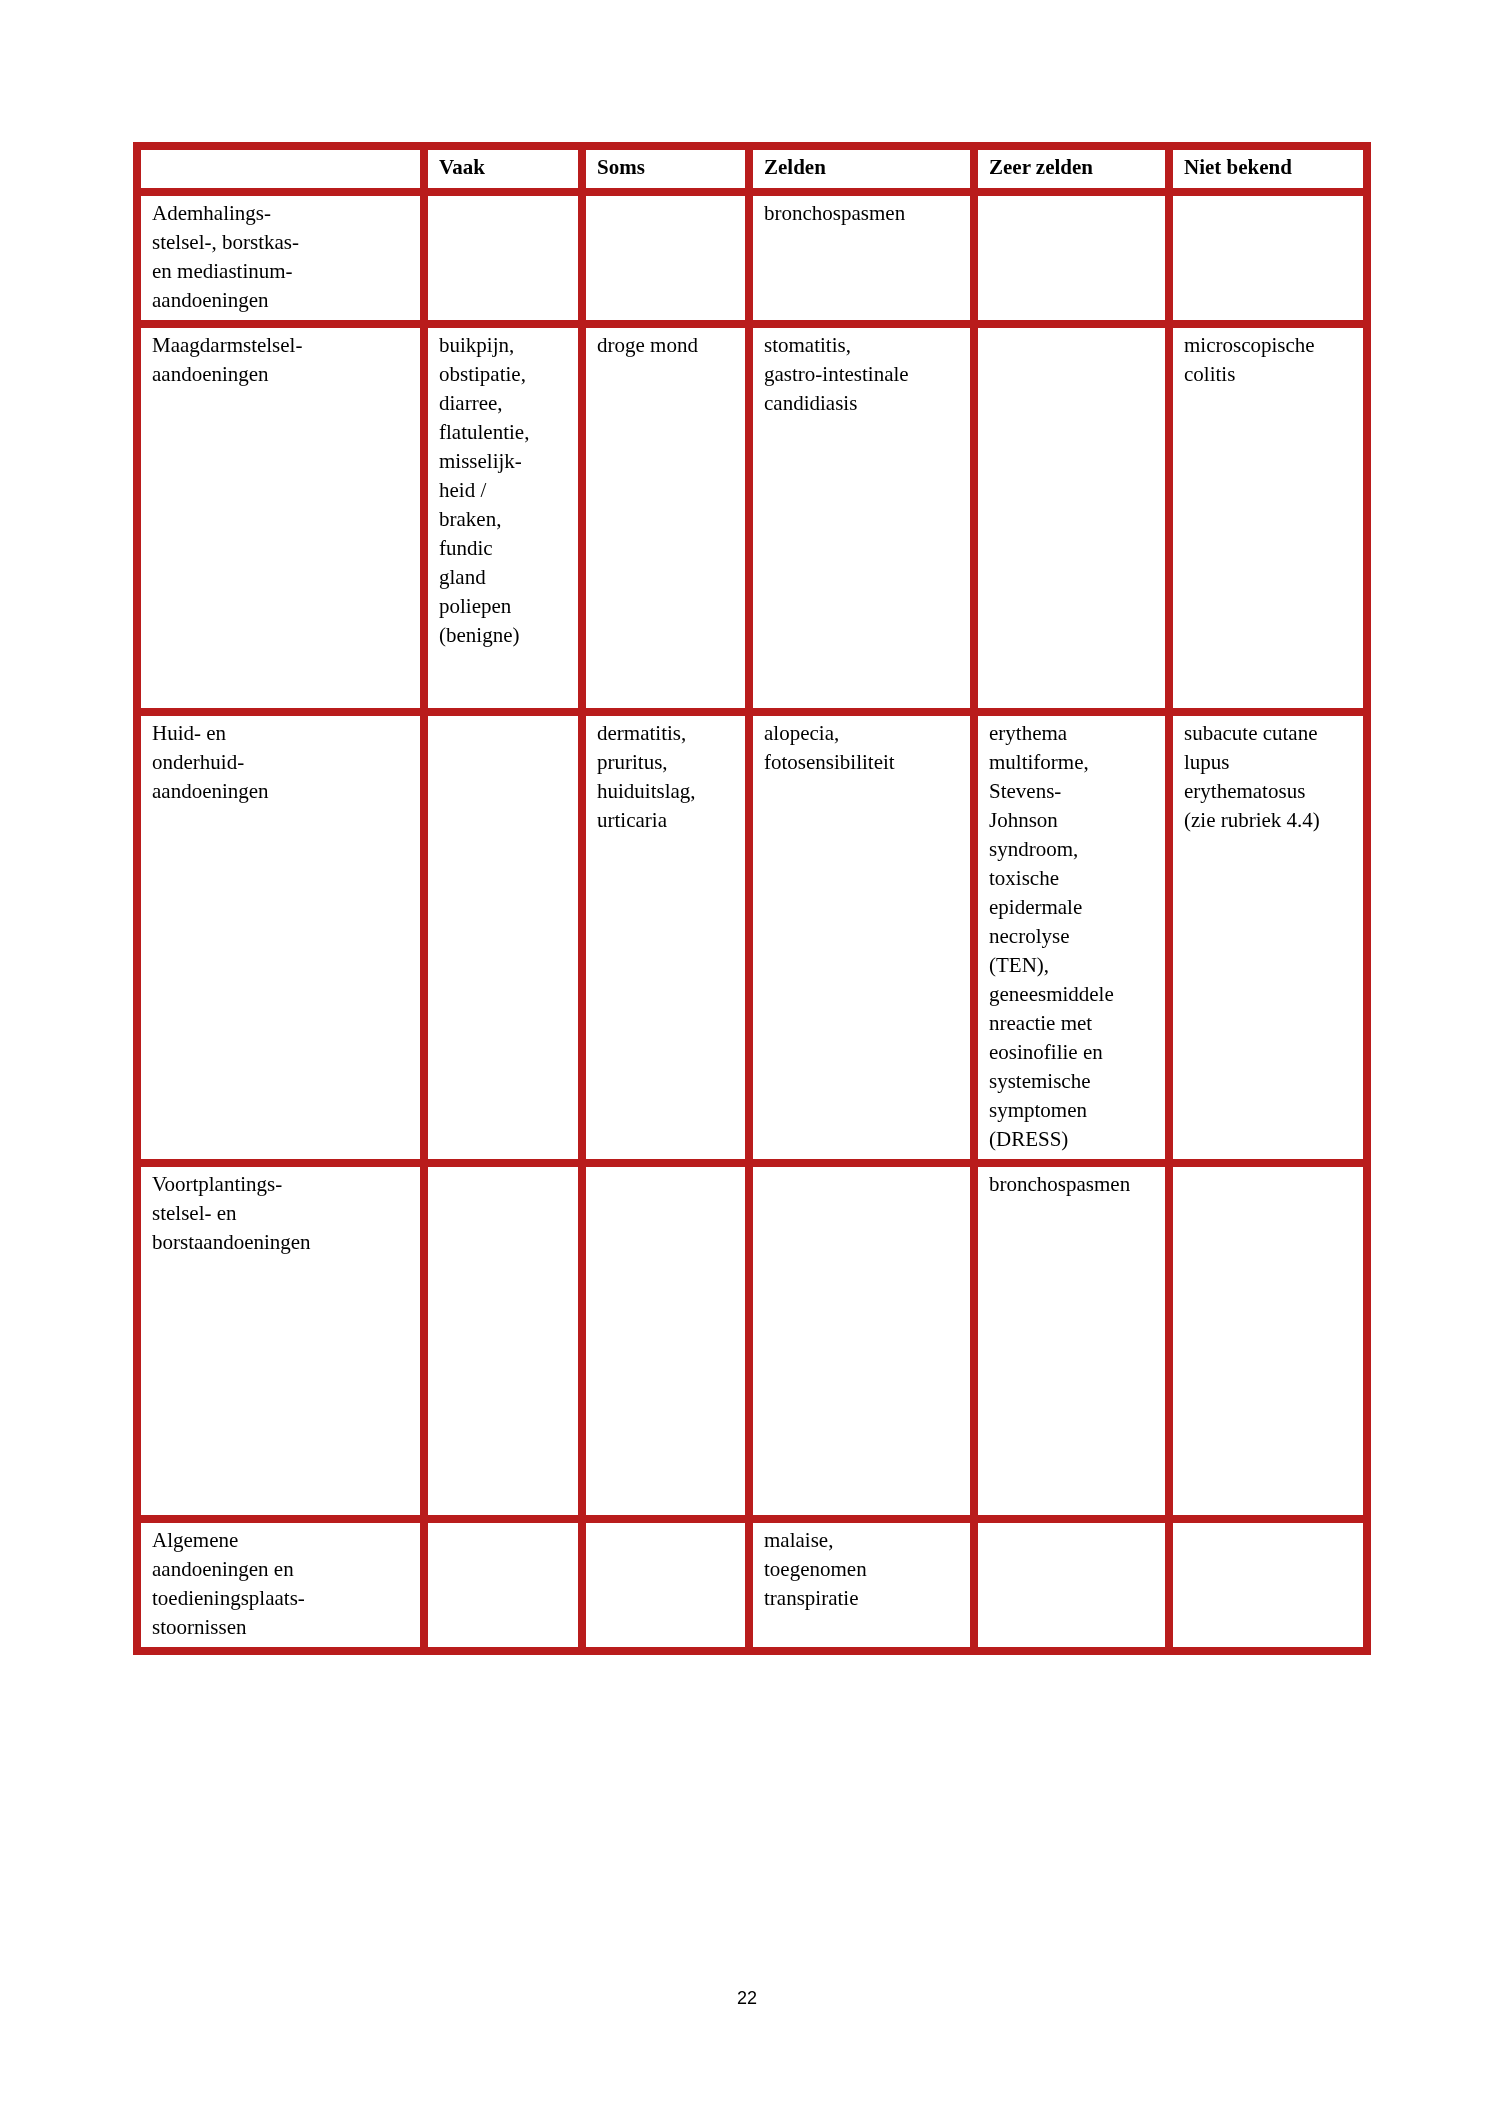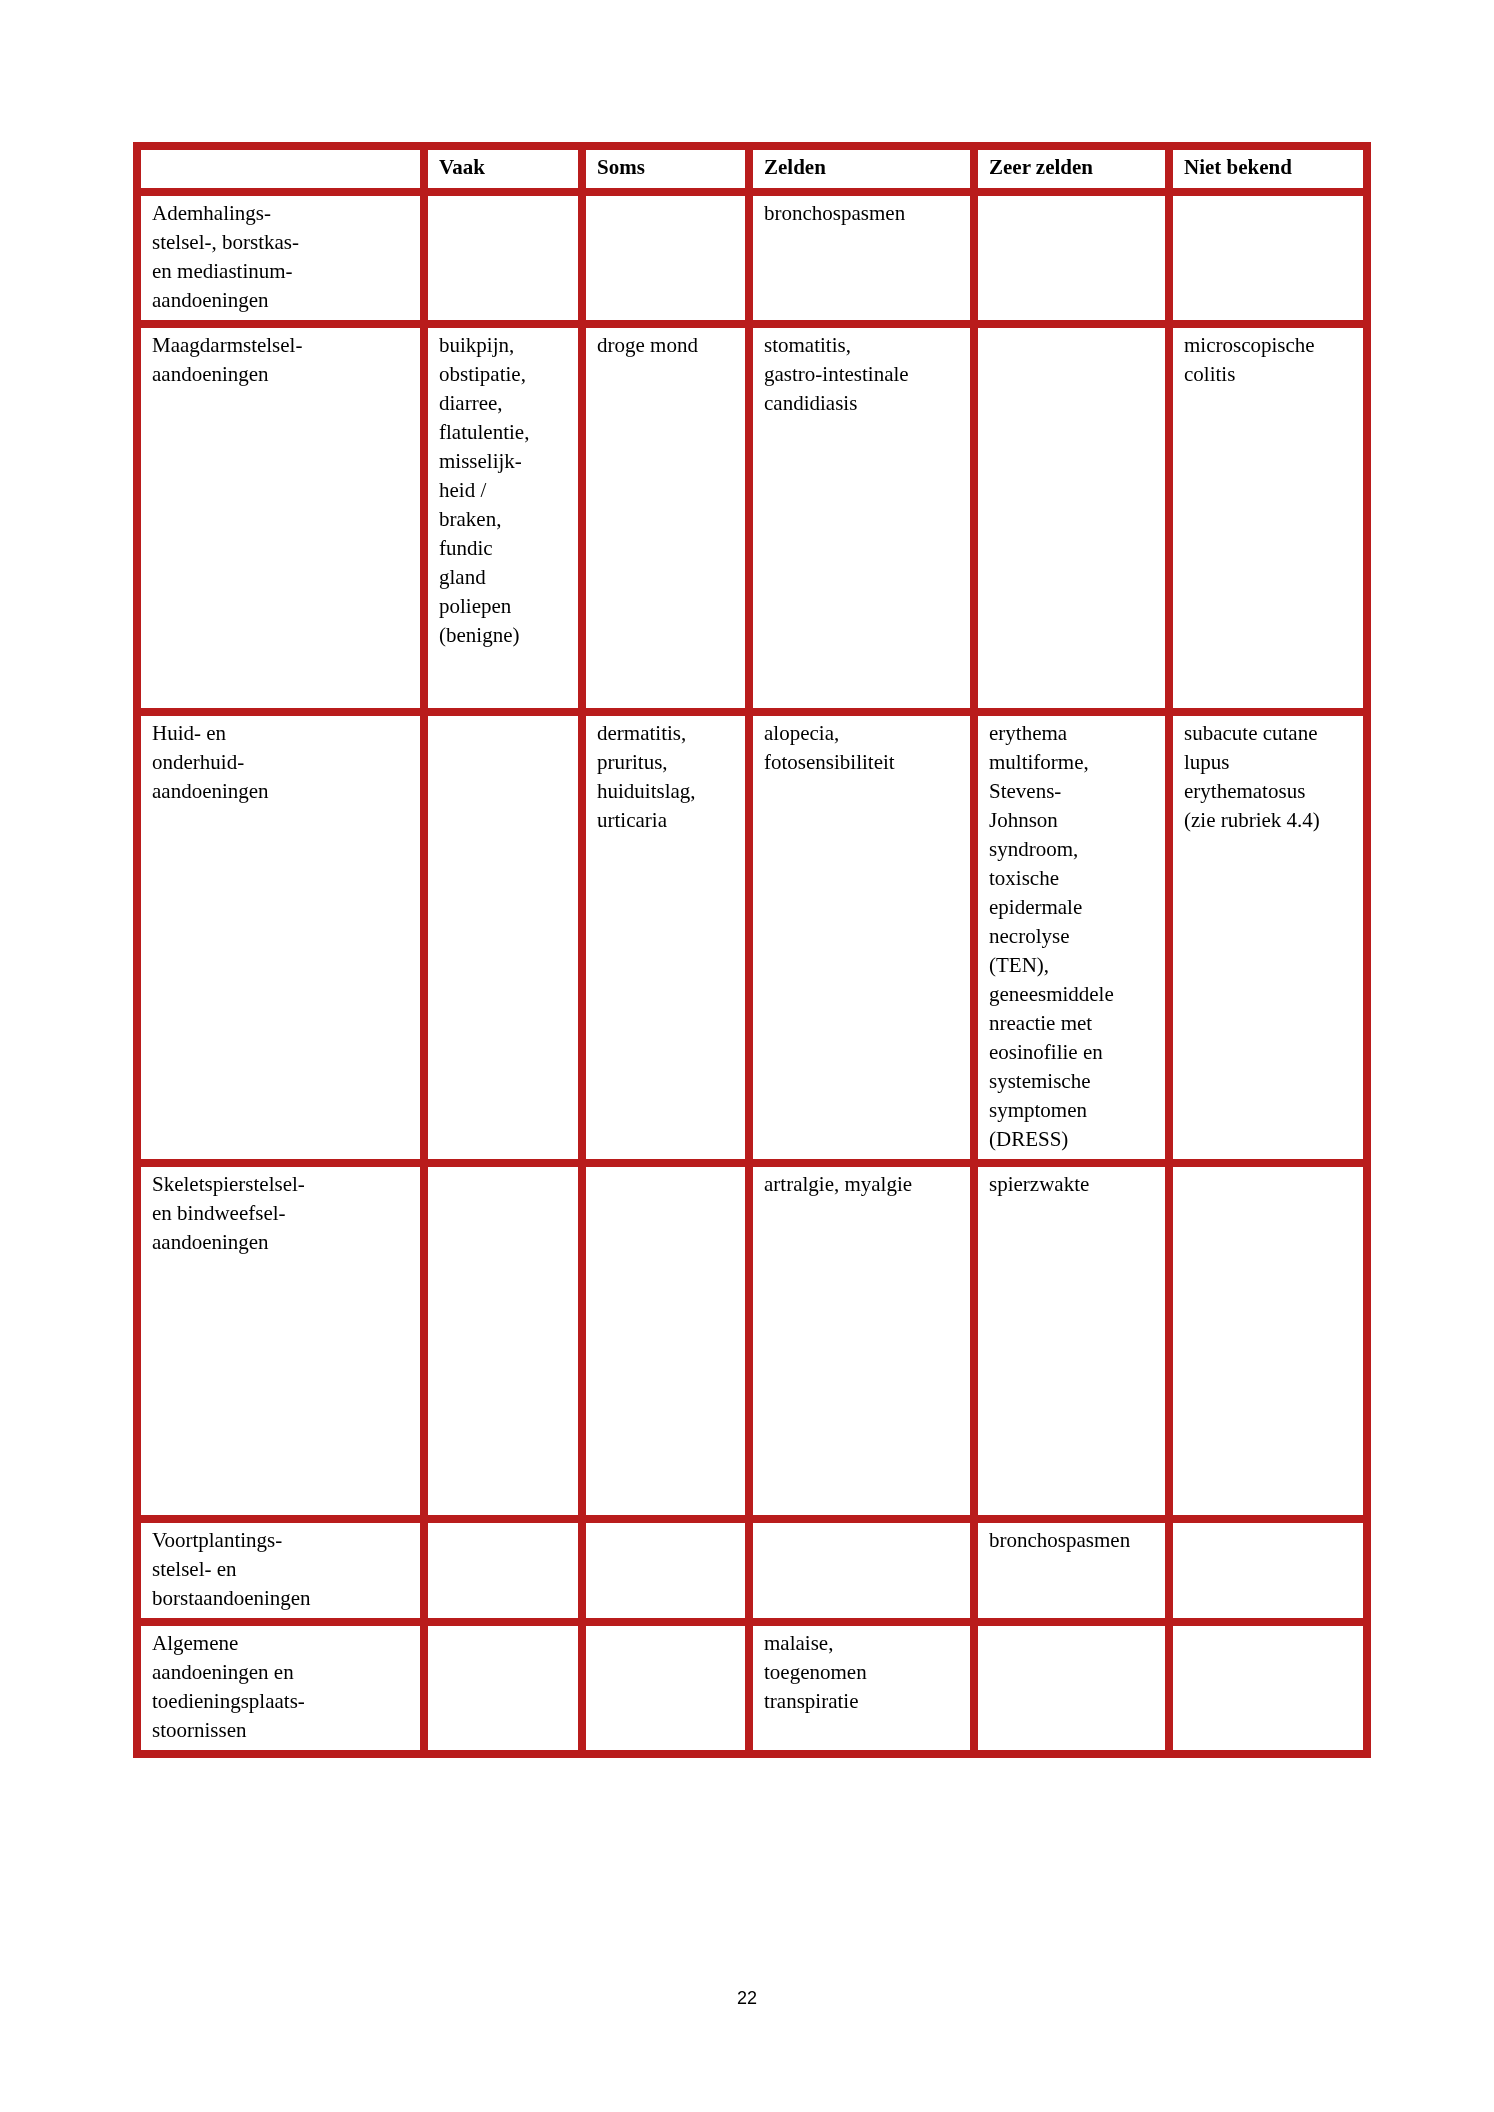--- a/index.html
+++ b/index.html
@@ -139,30 +139,20 @@
 eosinofilie en
 systemische
 symptomen
 (DRESS)</td>
       <td>subacute cutane
 lupus
 erythematosus
 (zie rubriek 4.4)</td>
     </tr>
     <tr>
-      <td>Skeletspierstelsel-
-en bindweefsel-
-aandoeningen</td>
-      <td></td>
-      <td></td>
-      <td>artralgie, myalgie</td>
-      <td>spierzwakte</td>
-      <td></td>
-    </tr>
-    <tr>
       <td>Voortplantings-
 stelsel- en
 borstaandoeningen</td>
       <td></td>
       <td></td>
       <td></td>
       <td>bronchospasmen</td>
       <td></td>
     </tr>
     <tr>

